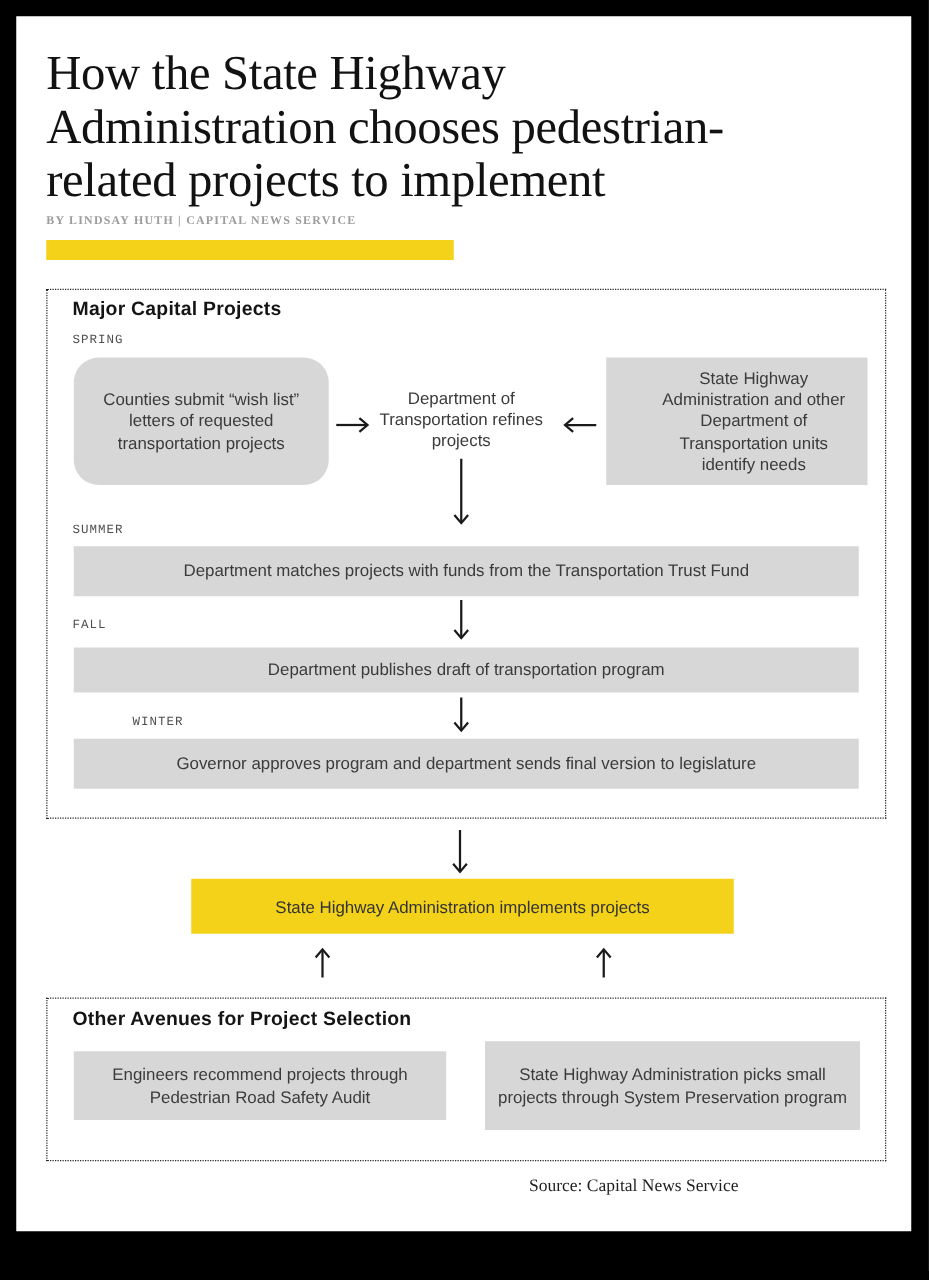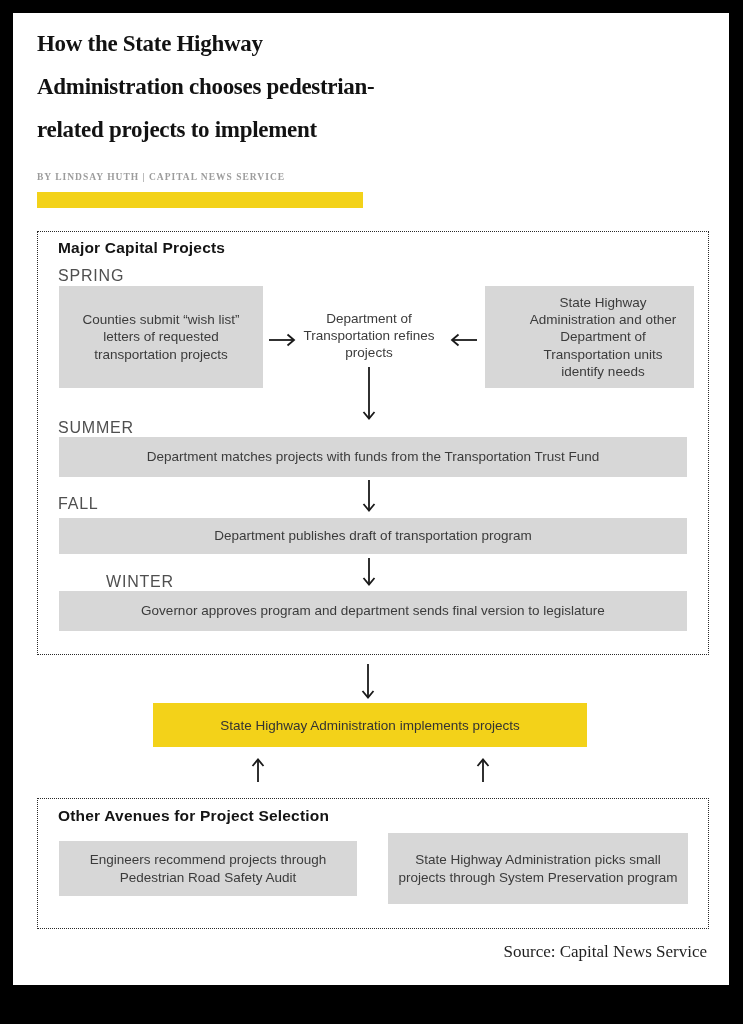--- a/index.html
+++ b/index.html
@@ -8,58 +8,58 @@
     background:#000; overflow:hidden;
     font-family:"Liberation Sans", sans-serif;
   }
   .content {
     position:absolute; left:13px; top:13px; width:716px; height:972px;
     background:#ffffff;
   }
   .abs { position:absolute; }
 
   .title {
-    left:24px; top:9px; width:668px;
+    left:24px; top:24px; width:668px;
     font-family:"Liberation Serif", serif;
-    font-weight:bold; font-size:23px; line-height:43px;
+    font-weight:normal; font-size:39px; line-height:43px;
     color:#121212; letter-spacing:-0.3px;
   }
   .byline {
     left:24px; top:159px;
     font-size:9.5px; letter-spacing:1px; color:#9c9c9c; font-weight:bold;font-family:Liberation Serif, serif;
   }
   .accent-bar { left:24px; top:179px; width:326px; height:16px; background:#F3D219; }
 
   .dotted-section { border:1.5px dotted #2a2a2a; }
   .sec1 { left:24px; top:218px; width:670px; height:422px; }
   .sec2 { left:24px; top:785px; width:670px; height:129px; }
 
   .sec-heading {
     font-size:15.5px; font-weight:bold; color:#141414; letter-spacing:0.2px;
   }
   .season {
-    font-size:16px; color:#4f4f4f; letter-spacing:0.8px;
+    font-size:10px; color:#4f4f4f; letter-spacing:0.8px;font-family:Liberation Mono, monospace;
   }
   .gbox {
     background:#D7D7D7; color:#3b3b3b;
     display:flex; align-items:center; justify-content:center;
     text-align:center; font-size:13.5px; line-height:1.28;
     box-sizing:border-box; padding:4px 10px;
   }
   .plain-center {
     color:#3b3b3b; text-align:center; font-size:13.5px; line-height:17px;
   }
   .ybox {
     background:#F3D219; color:#333333;
     display:flex; align-items:center; justify-content:center;
     text-align:center; font-size:13.5px;
   }
   .source {
-    left:294px; top:929px; width:400px; text-align:right;
-    font-family:"Liberation Serif", serif; font-size:17px; color:#1f1f1f;
+    left:294px; top:929px; width:400px; text-align:center;
+    font-family:"Liberation Serif", serif; font-size:14px; color:#1f1f1f;
   }
   svg.arrow { display:block; }
   svg.arrow path { stroke:#1a1a1a; stroke-width:1.8; fill:none; }
 </style>
 </head>
 <body>
 
 <div class="canvas">
   <div class="content">
 
@@ -69,21 +69,21 @@
       <div>related projects to implement</div>
     </div>
     <div class="abs byline">BY LINDSAY HUTH | CAPITAL NEWS SERVICE</div>
     <div class="abs accent-bar"></div>
 
     <div class="abs dotted-section sec1">
       <div class="abs sec-heading" style="left:20px; top:7px;text-align:right;">Major Capital Projects</div>
 
       <div class="abs season" style="left:20px; top:35px;">SPRING</div>
 
-      <div class="abs gbox" style="left:21px; top:54px; width:204px; height:102px;">Counties submit “wish list” letters of requested transportation projects</div>
+      <div class="abs gbox" style="left:21px; top:54px; width:204px; height:102px;border-radius:20px;">Counties submit “wish list” letters of requested transportation projects</div>
 
       <svg class="abs arrow" style="left:230px; top:100px;" width="28" height="16" viewBox="0 0 28 16">
         <path d="M1 8 L25 8"></path>
         <path d="M19.5 2.5 L26 8 L19.5 13.5"></path>
       </svg>
 
       <div class="abs plain-center" style="left:251px; top:78px; width:160px;">Department of Transportation refines projects</div>
 
       <svg class="abs arrow" style="left:412px; top:100px;" width="28" height="16" viewBox="0 0 28 16">
         <path d="M27 8 L3 8"></path>

